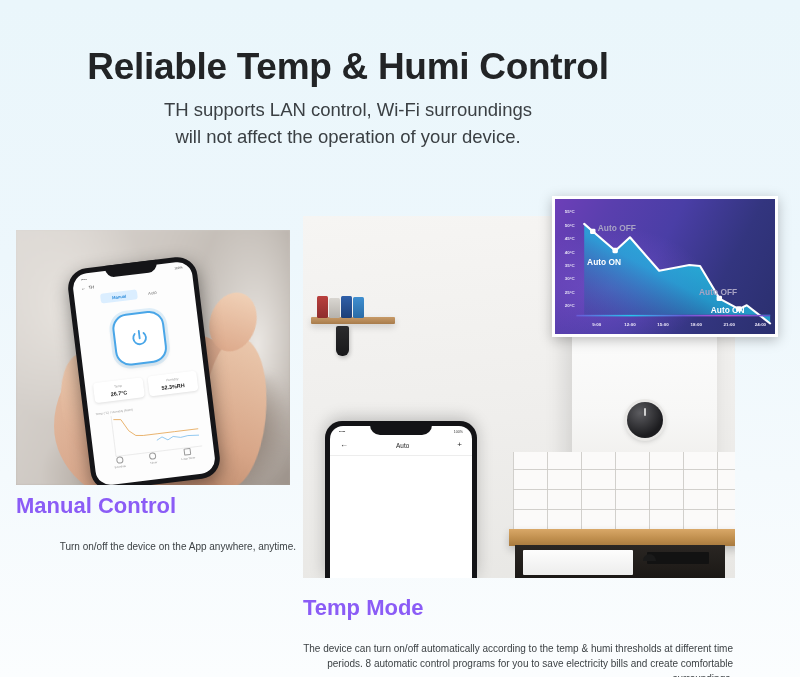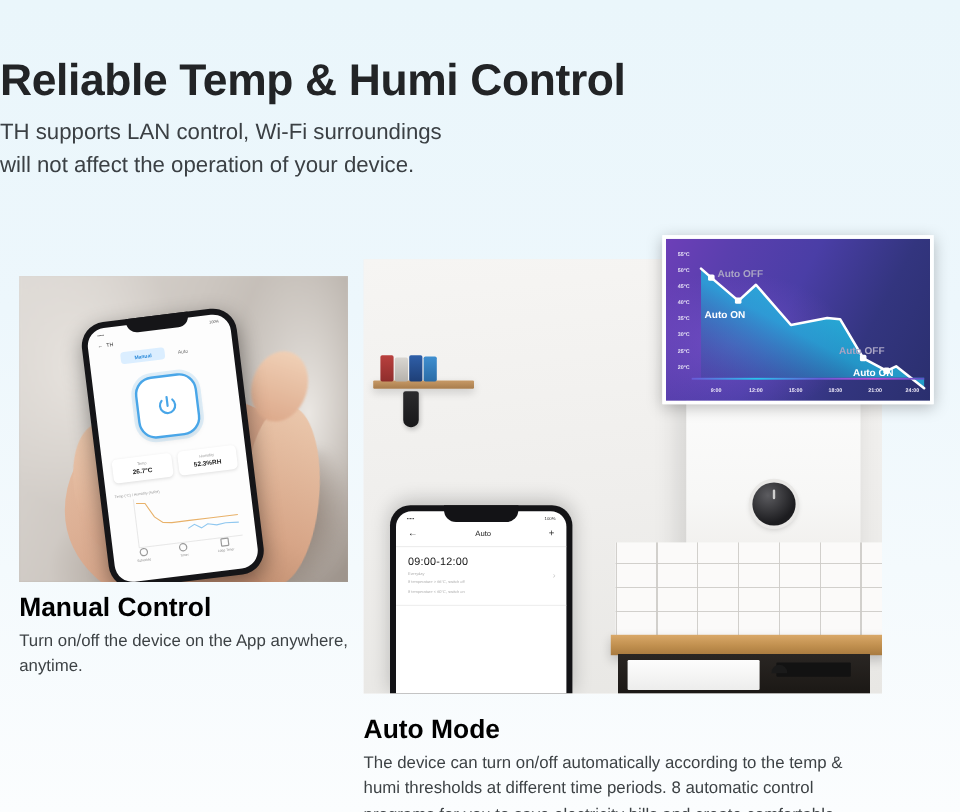--- a/index.html
+++ b/index.html
@@ -4,21 +4,21 @@
 <style>
   * { margin:0; padding:0; box-sizing:border-box; }
   html,body { width:800px; height:677px; }
   body {
     font-family:"Liberation Sans", sans-serif;
     background:linear-gradient(180deg,#eaf6fb 0%, #edf7fc 38%, #f4fafd 70%, #fbfdfe 100%);
     position:relative; overflow:hidden;
   }
 
   
-  #header { position:absolute; left:0; top:0; width:696px; }
+  #header { position:absolute; left:0; top:0; width:696px; text-align:center; }
   #title { font-size:37px; font-weight:bold; color:#222426; letter-spacing:-0.3px;
            margin-top:46px; line-height:1.12; }
   #subtitle { font-size:18.5px; color:#3b4044; line-height:1.42; margin-top:10px; }
   #subtitle div { white-space:nowrap; }
 
   
   #left-photo {
     position:absolute; left:16px; top:230px; width:274px; height:255px;
     overflow:hidden;
     background:linear-gradient(150deg,#d9d5d1 0%,#cfcac5 28%,#c2bcb6 55%,#b6aea7 78%,#a79e96 100%);
@@ -217,22 +217,22 @@
   }
   #chart-svg { position:absolute; left:0; top:0; width:100%; height:100%; }
   .yt { font-size:4.6px; fill:#e6e2f5; font-weight:bold; font-family:"Liberation Sans",sans-serif; }
   .xt { font-size:4.6px; fill:#efeafa; font-weight:bold; font-family:"Liberation Sans",sans-serif; }
   .anno-off { font-size:8.6px; fill:#a9a4c4; font-weight:bold; font-family:"Liberation Sans",sans-serif; }
   .anno-on  { font-size:8.6px; fill:#ffffff; font-weight:bold; font-family:"Liberation Sans",sans-serif; }
 
   
   #manual-caption { position:absolute; left:16px; top:493px; width:280px; }
   #auto-caption   { position:absolute; left:303px; top:595px; width:430px; }
-  .cap-title { font-size:22px; font-weight:bold; color:#000000; }
-  .cap-body  { font-size:14px; color:#3d4245; line-height:1.52; margin-top:4px; }
+  .cap-title { font-size:22px; font-weight:bold; color:#8b5cf6; }
+  .cap-body  { font-size:10px; color:#3d4245; line-height:1.52; margin-top:20px;text-align:right; }
 </style>
 </head>
 <body>
 
 <div id="header">
   <div id="title">Reliable Temp &amp; Humi Control</div>
   <div id="subtitle">
     <div>TH supports LAN control, Wi-Fi surroundings</div>
     <div>will not affect the operation of your device.</div>
   </div>
@@ -332,27 +332,20 @@
       <div class="cp-status">
         <span>•••••</span>
         <span>100%</span>
       </div>
       <div class="cp-nav">
         <span class="ic">←</span>
         <span class="t">Auto</span>
         <span class="ic">+</span>
       </div>
 
-      <div class="cp-row">
-        <div class="time">09:00-12:00</div>
-        <div class="sub">Everyday</div>
-        <div class="sub">If temperature &gt; 66°C, switch off</div>
-        <div class="sub">If temperature &lt; 60°C, switch on</div>
-        <span class="chev">›</span>
-      </div>
 
     </div>
   </div>
 </div>
 
 <div id="chart-panel">
   <div class="glow"></div>
   <svg id="chart-svg" viewBox="0 0 226 141" preserveAspectRatio="none">
     <defs>
       <linearGradient id="areaGrad" x1="0" y1="1" x2="1" y2="0">
@@ -408,15 +401,15 @@
     </g>
   </svg>
 </div>
 
 <div id="manual-caption">
   <div class="cap-title">Manual Control</div>
   <div class="cap-body">Turn on/off the device on the App anywhere, anytime.</div>
 </div>
 
 <div id="auto-caption">
-  <div class="cap-title">Auto Mode</div>
+  <div class="cap-title">Temp Mode</div>
   <div class="cap-body">The device can turn on/off automatically according to the temp &amp; humi thresholds at different time periods. 8 automatic control programs for you to save electricity bills and create comfortable surroundings.</div>
 </div>
 
 </body></html>

